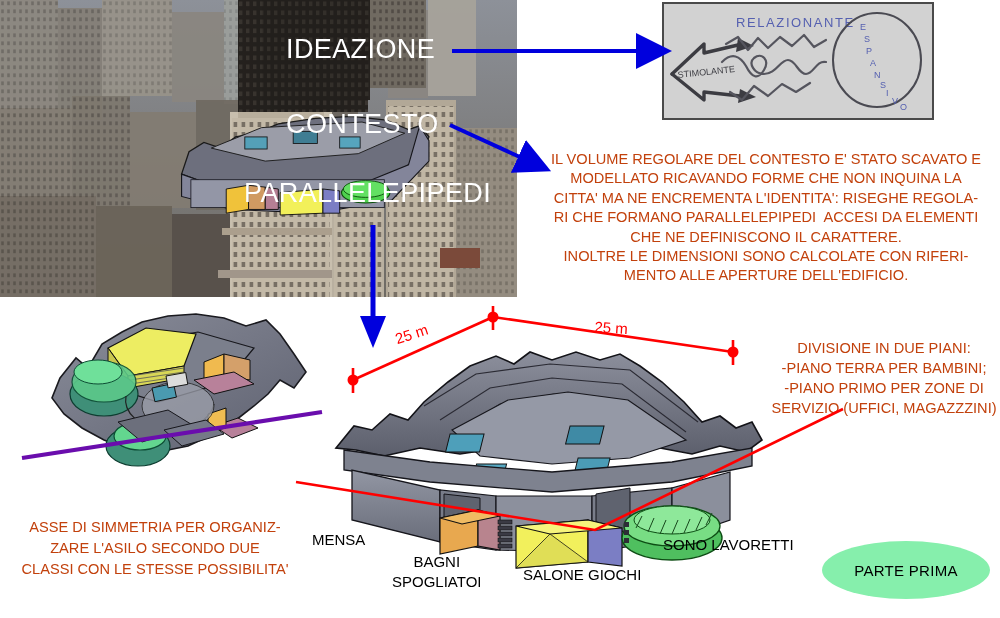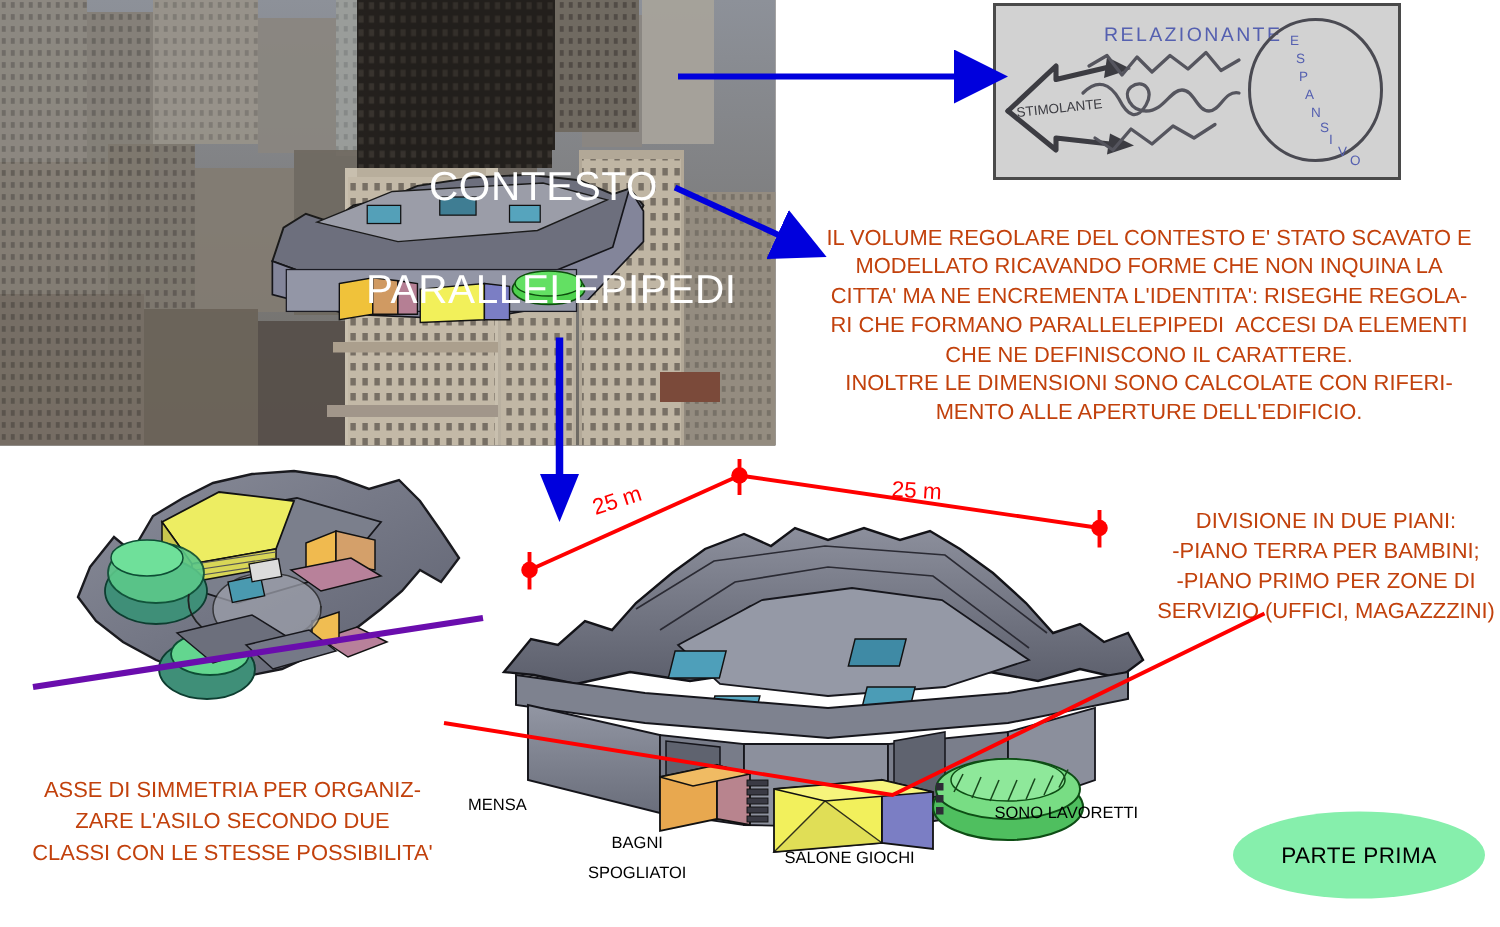--- a/index.html
+++ b/index.html
@@ -74,21 +74,21 @@
     left: 10px; top: 517px;
     text-align: center;
     width: 290px;
     line-height: 21px;
   }
 
   
   .room-label {
     position: absolute;
     color: #000000;
-    font-size: 11px;
+    font-size: 15px;
     white-space: pre;
     text-align: center;
     font-family: "Liberation Sans", sans-serif;
   }
   #lbl-mensa    { left: 312px; top: 531px; }
   #lbl-bagni    { left: 392px; top: 552px; line-height: 20px; }
   #lbl-salone   { left: 523px; top: 566px; }
   #lbl-aula     { left: 663px; top: 536px; }
 
   
@@ -264,20 +264,21 @@
         <path d="M54,100 L78,96 L78,122 L54,126 Z" fill="#f0c23a" stroke="#111" stroke-width="1"></path>
         <path d="M78,96 L96,98 L96,122 L78,122 Z" fill="#d09a62" stroke="#111" stroke-width="1"></path>
         <path d="M96,98 L110,100 L110,122 L96,122 Z" fill="#b57f94" stroke="#111" stroke-width="1"></path>
         <path d="M112,104 L158,100 L158,126 L112,128 Z" fill="#f2f05a" stroke="#111" stroke-width="1"></path>
         <path d="M158,100 L176,102 L176,126 L158,126 Z" fill="#7b7ec4" stroke="#111" stroke-width="1"></path>
         <ellipse cx="204" cy="104" rx="26" ry="11" fill="#4ed14e" stroke="#0d4d0d" stroke-width="1.2"></ellipse>
         <ellipse cx="204" cy="100" rx="24" ry="9" fill="#63e063" stroke="#0d4d0d" stroke-width="1"></ellipse>
       </g>
     </svg>
 
+    <div class="photo-label" id="lbl-ideazione">IDEAZIONE</div>
     <div class="photo-label" id="lbl-contesto">CONTESTO</div>
     <div class="photo-label" id="lbl-organizzazione">PARALLELEPIPEDI</div>
   </div>
 
   <div class="sketch">
     <svg width="266" height="112" viewBox="0 0 266 112">
 
       <g stroke="#3c3c42" stroke-width="3.4" fill="none" stroke-linecap="round" stroke-linejoin="round">
         <path d="M8,70 L40,40 L40,49 L74,41"></path>
         <path d="M8,70 L40,96 L40,88 L76,92"></path>

